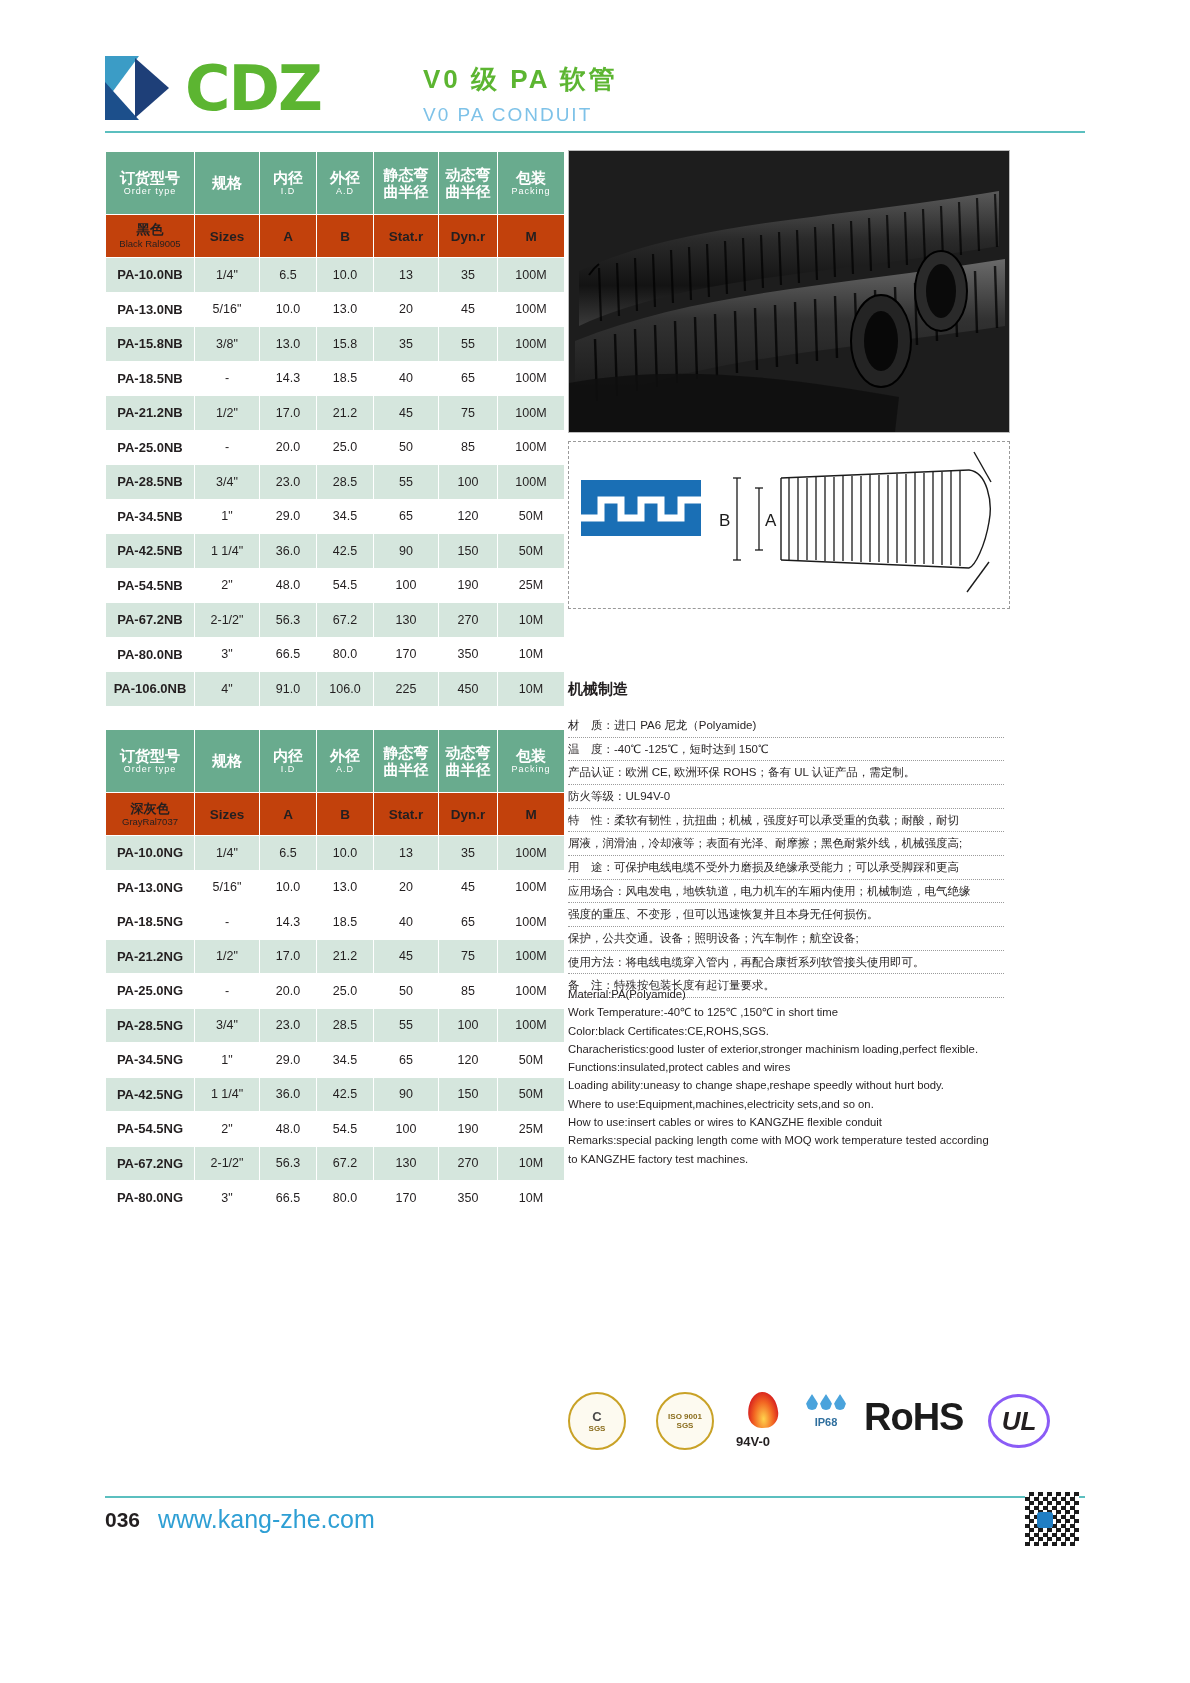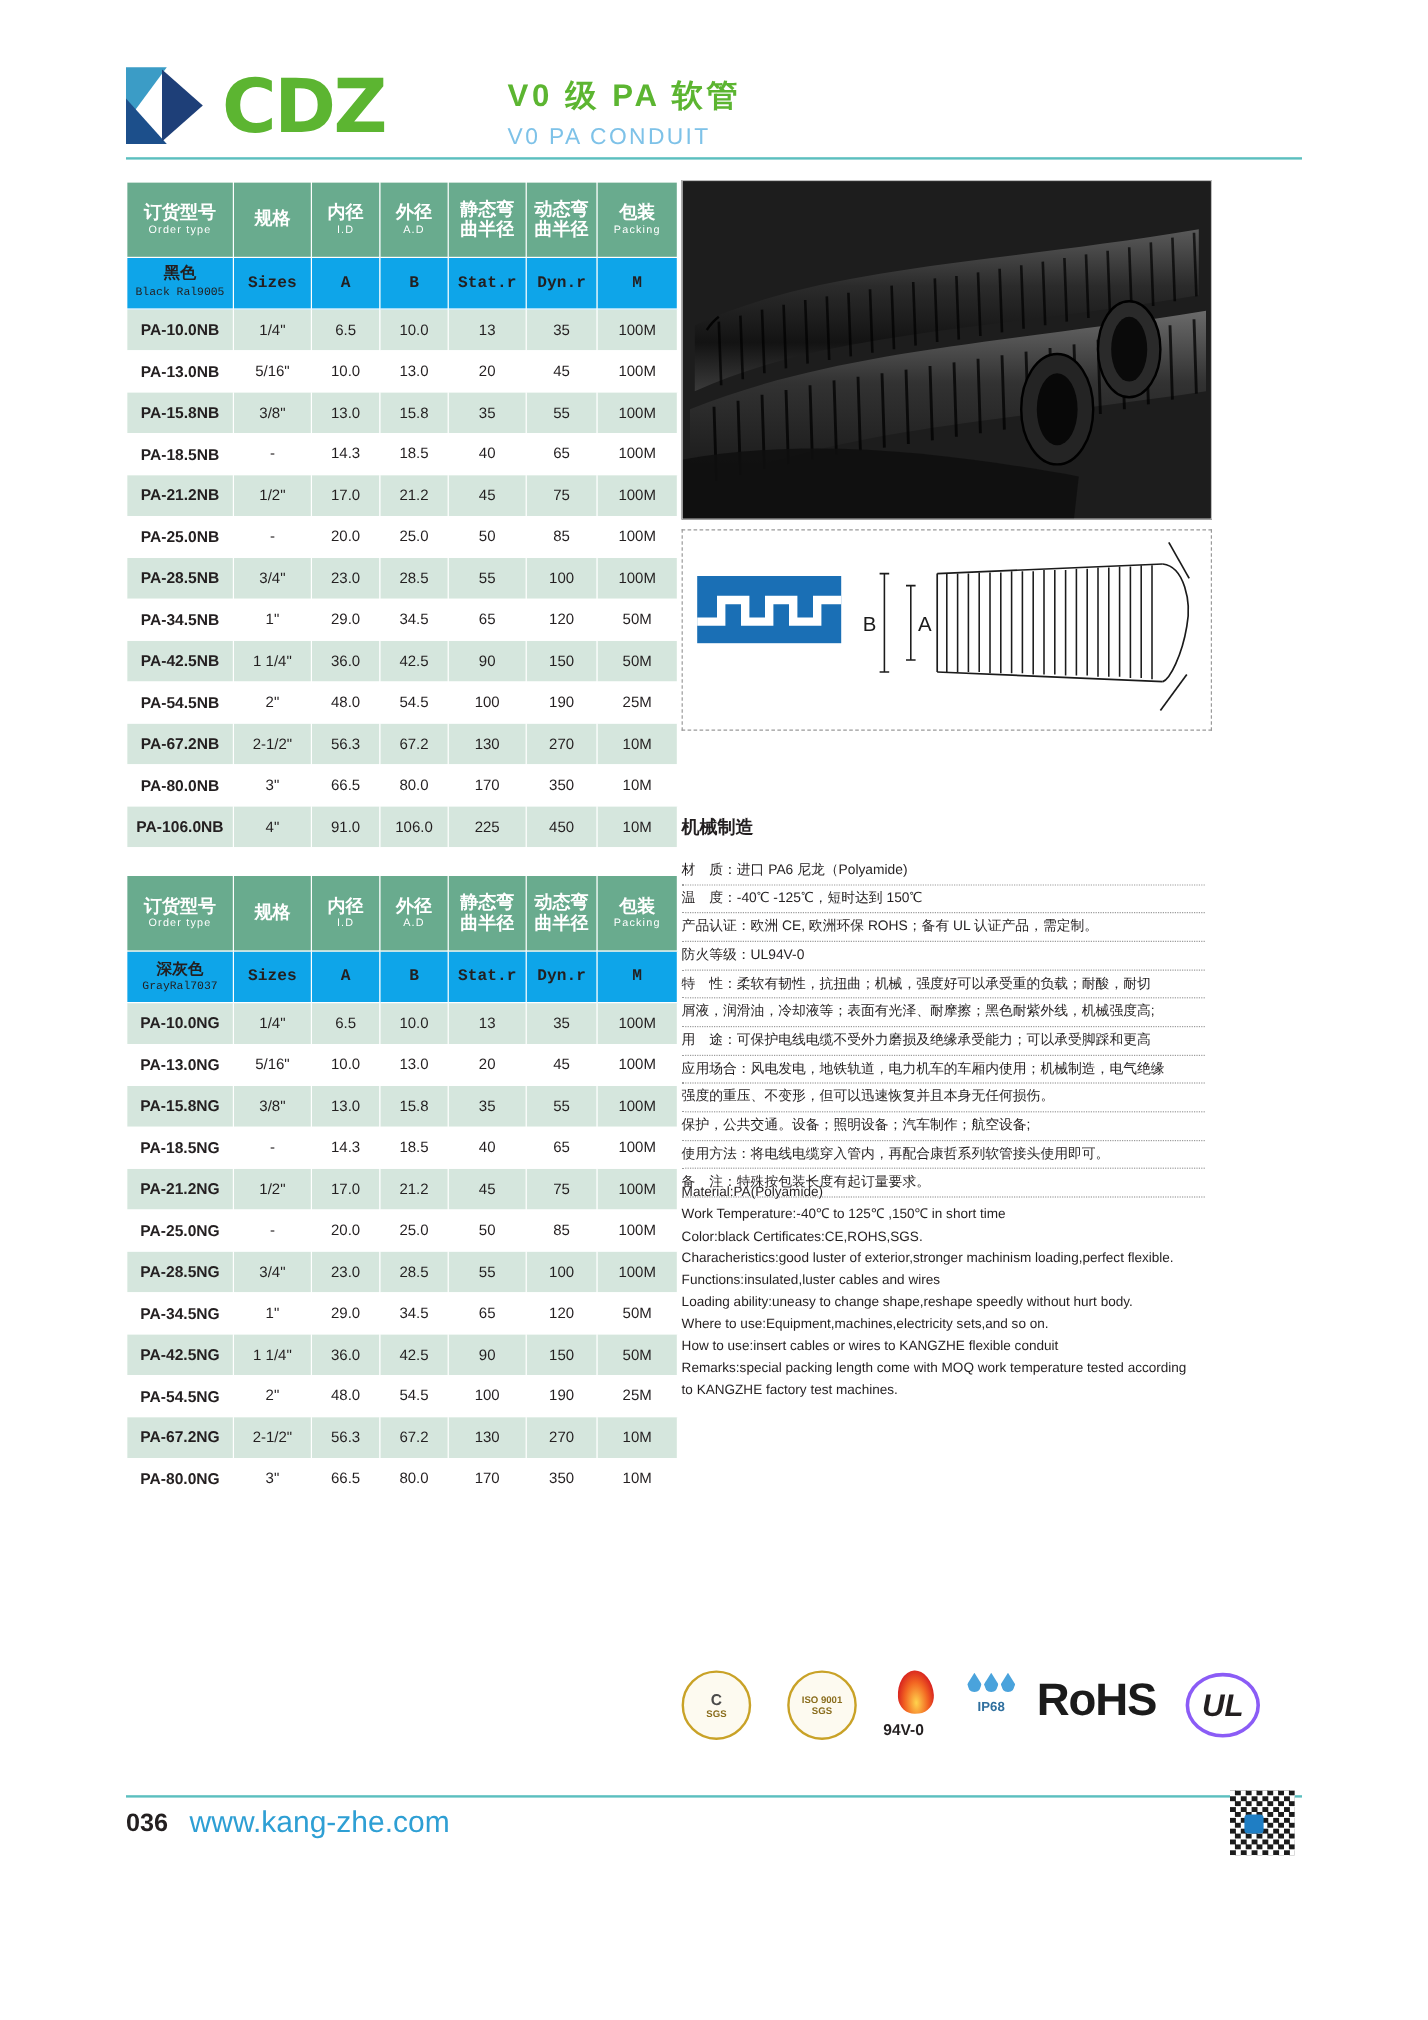--- a/index.html
+++ b/index.html
@@ -37,21 +37,21 @@
     text-align:center;
     font-size:12.5px;
     color:#231f20;
     padding:0;
   }
   table.spec .hdr td{
     background:#69ab8e;color:#ffffff;font-weight:bold;height:62px;line-height:1.15;
   }
   table.spec .hdr .cn{font-size:15px;display:block;}
   table.spec .hdr .en{font-size:9px;display:block;letter-spacing:1px;font-weight:normal;}
-  table.spec .sub td{background:#0ea5e9;height:42px;font-weight:bold;font-size:13.5px;font-family:Liberation Mono, monospace;}
+  table.spec .sub td{background:#c2410c;height:42px;font-weight:bold;font-size:13.5px;}
   table.spec .sub td.colorcell{line-height:1.2;}
   table.spec .sub td.colorcell .cn{font-size:13.5px;display:block;}
   table.spec .sub td.colorcell .en{font-size:9.5px;display:block;font-weight:normal;}
   table.spec .sub td.colorcell .gray{font-size:13px;display:block;}
   table.spec tr.d td{height:33.5px;}
   table.spec tr.alt td{background:#d5e6dd;}
   table.spec tr.plain td{background:#ffffff;}
   table.spec td.model{font-weight:bold;font-size:13px;}
 
   .c1{width:88px;}
@@ -329,29 +329,20 @@
           <td class="c6">35</td>
           <td class="c7">100M</td>
         </tr>
         <tr class="d plain">
           <td class="c1 model">PA-13.0NG</td>
           <td class="c2">5/16"</td>
           <td class="c3">10.0</td>
           <td class="c4">13.0</td>
           <td class="c5">20</td>
           <td class="c6">45</td>
-          <td class="c7">100M</td>
-        </tr>
-        <tr class="d alt">
-          <td class="c1 model">PA-15.8NG</td>
-          <td class="c2">3/8"</td>
-          <td class="c3">13.0</td>
-          <td class="c4">15.8</td>
-          <td class="c5">35</td>
-          <td class="c6">55</td>
           <td class="c7">100M</td>
         </tr>
         <tr class="d plain">
           <td class="c1 model">PA-18.5NG</td>
           <td class="c2">-</td>
           <td class="c3">14.3</td>
           <td class="c4">18.5</td>
           <td class="c5">40</td>
           <td class="c6">65</td>
           <td class="c7">100M</td>
@@ -581,21 +572,21 @@
       <div class="row">强度的重压、不变形，但可以迅速恢复并且本身无任何损伤。</div>
       <div class="row">保护，公共交通。设备；照明设备；汽车制作；航空设备;</div>
       <div class="row">使用方法：将电线电缆穿入管内，再配合康哲系列软管接头使用即可。</div>
       <div class="row">备　注：特殊按包装长度有起订量要求。</div>
     </div>
   <div class="enblock" id="en-rows">
       <div>Material:PA(Polyamide)</div>
       <div>Work Temperature:-40℃ to 125℃ ,150℃ in short time</div>
       <div>Color:black Certificates:CE,ROHS,SGS.</div>
       <div>Characheristics:good luster of exterior,stronger machinism loading,perfect flexible.</div>
-      <div>Functions:insulated,luster cables and wires</div>
+      <div>Functions:insulated,protect cables and wires</div>
       <div>Loading ability:uneasy to change shape,reshape speedly without hurt body.</div>
       <div>Where to use:Equipment,machines,electricity sets,and so on.</div>
       <div>How to use:insert cables or wires to KANGZHE flexible conduit</div>
       <div>Remarks:special packing length come with MOQ work temperature tested according</div>
       <div>to KANGZHE factory test machines.</div>
     </div>
 
   <div class="certs">
     <div class="cert-circle" style="left:0;top:2px;">
       <span class="big">C</span>

